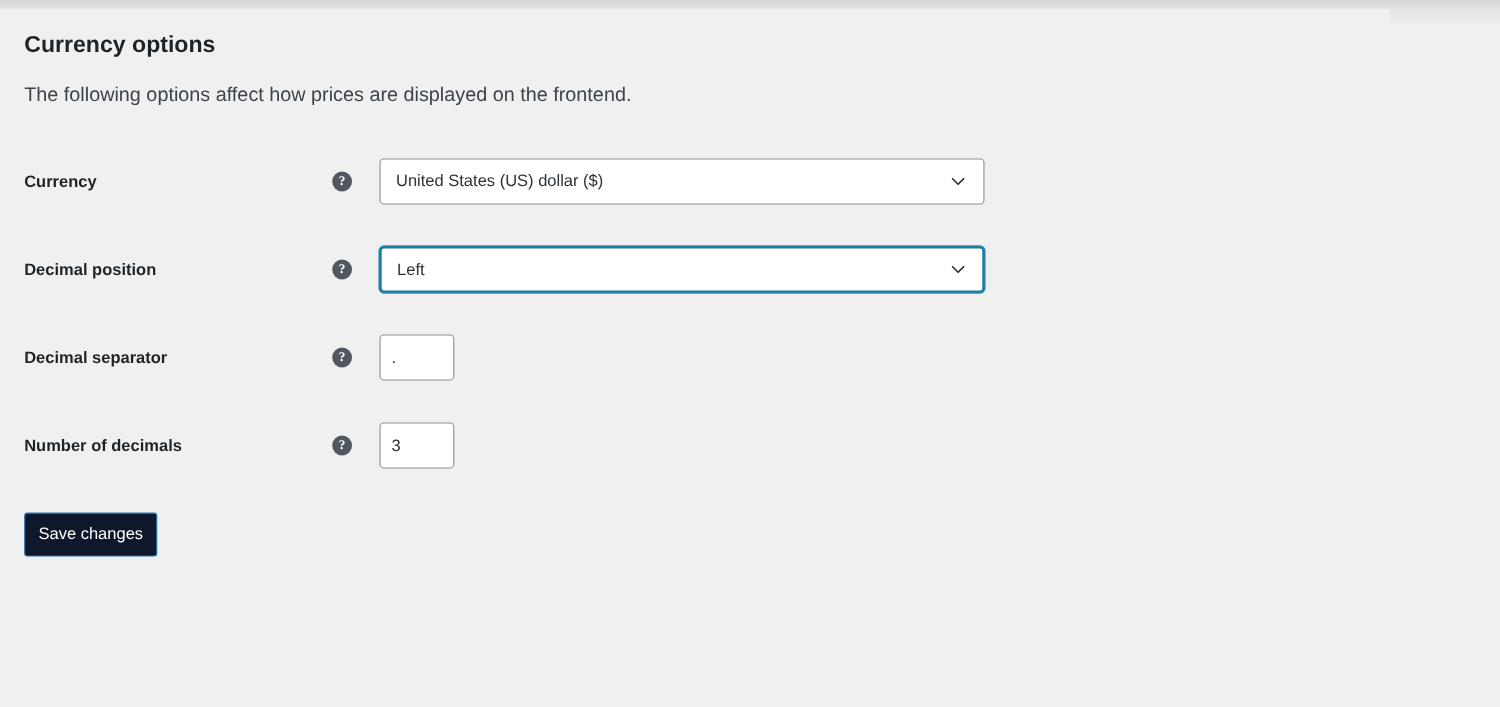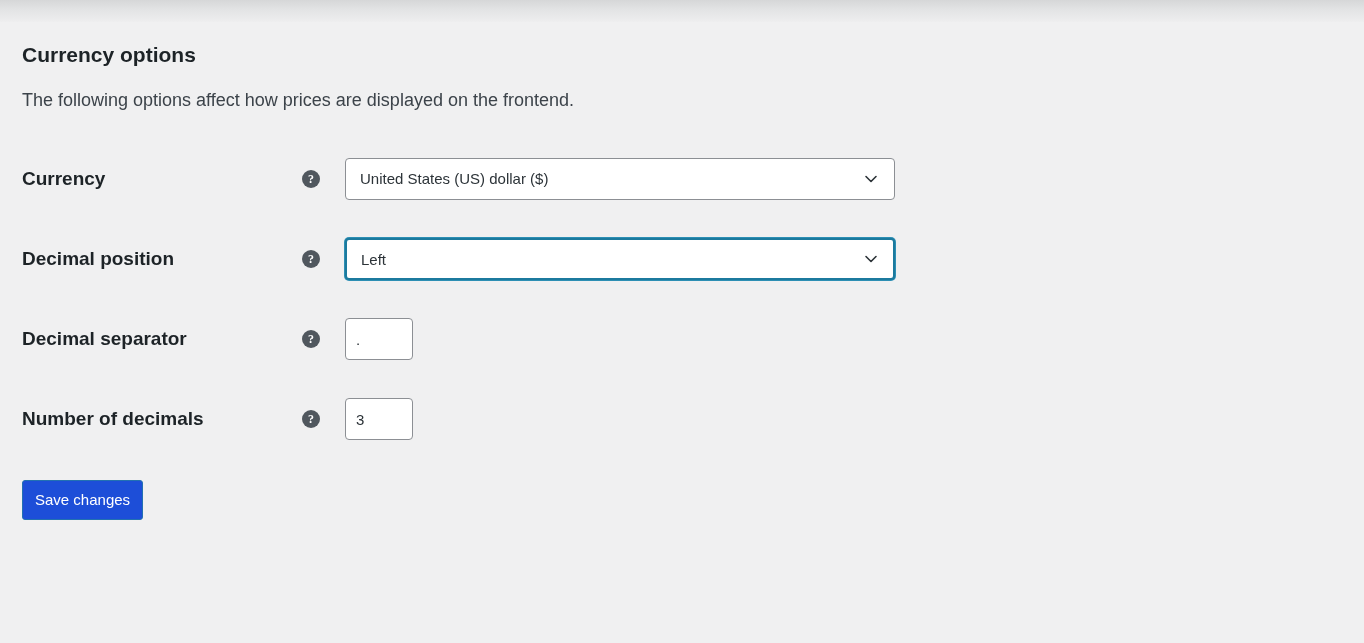--- a/index.html
+++ b/index.html
@@ -16,21 +16,21 @@
   }
   .top-shadow {
     position: absolute;
     top: 0; left: 0;
     width: 1364px;
     height: 22px;
     background: linear-gradient(to bottom, #d6d7d8 0%, #e3e4e5 45%, #eeeeef 100%);
   }
   .page {
     position: absolute;
-    top: 22px; left: 0;
+    top: 8px; left: 0;
     width: 1264px;
     height: 621px;
     background: #f0f0f1;
     padding: 0;
   }
   .wrap {
     padding: 0 0 0 22px;
   }
   .section-title {
     font-size: 21px;
@@ -52,21 +52,21 @@
     border-collapse: collapse;
     margin-top: 26px;
     width: 1100px;
   }
   table.form-table tr {
     height: 80px;
   }
   table.form-table th {
     text-align: left;
     vertical-align: middle;
-    font-size: 19px;
+    font-size: 15px;
     font-weight: 700;
     color: #1d2327;
     width: 280px;
     padding: 0;
   }
   table.form-table td {
     vertical-align: middle;
     padding: 0;
   }
   .field-row {
@@ -140,21 +140,21 @@
     background: #ffffff;
     border: 1px solid #8c8f94;
     border-radius: 4px;
     outline: none;
   }
 
   .submit-area {
     padding-top: 21px;
   }
   button.save-btn {
-    background: #1d4ed8;
+    background: #0f172a;
     border: 1px solid #2271b1;
     border-radius: 3px;
     color: #ffffff;
     font-size: 15px;
     font-family: "Liberation Sans", sans-serif;
     padding: 0 12px;
     height: 40px;
     line-height: 38px;
     cursor: pointer;
   }

